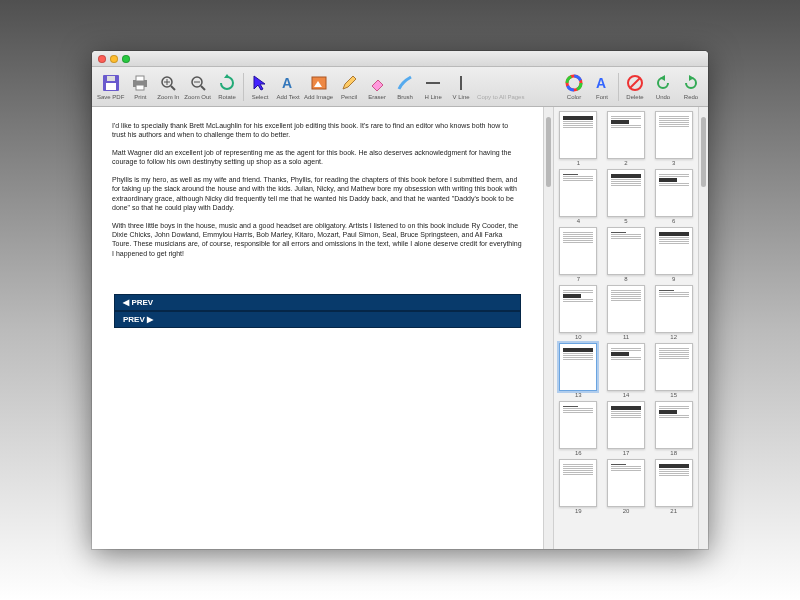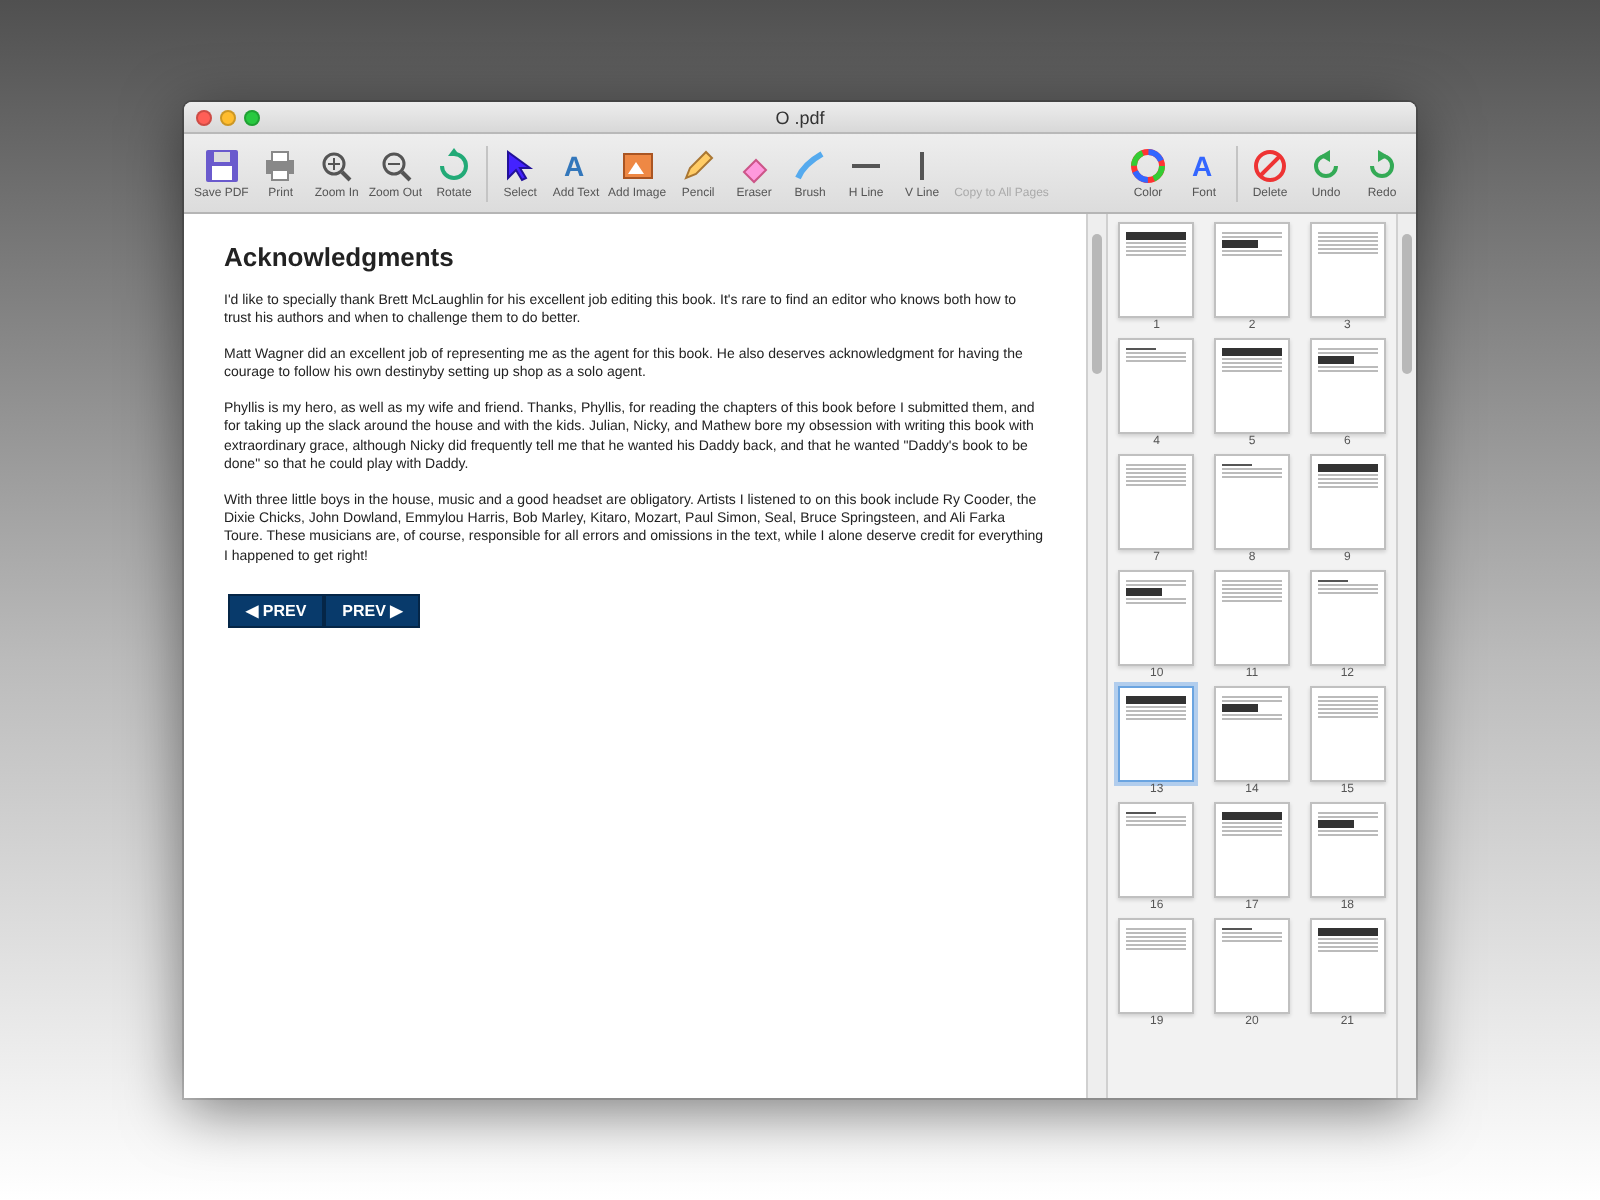--- a/index.html
+++ b/index.html
@@ -53,21 +53,21 @@
     font-size:7px; color:#222; overflow:auto; position:relative;
   }
   .page h1{ font-size:13px; font-weight:bold; margin-bottom:10px; }
   .page p{ margin-bottom:8px; line-height:1.35; }
   .navbtn{
     display:inline-block; background:#083a6b; color:#fff;
     font-size:8px; font-weight:bold; padding:3px 8px;
     border:1px solid #052647;
     cursor:pointer;
   }
-  .navrow{ display:flex; margin-top:14px; padding:0 2px; }
+  .navrow{ display:flex; justify-content:space-between; margin-top:36px; padding:0 2px;flex-direction:column; }
   .sidebar{
     width:145px; background:#f2f2f2; border-left:1px solid #d0d0d0;
     overflow:auto; padding:4px 2px;
   }
   .thumbs{ display:grid; grid-template-columns:repeat(3,1fr); gap:3px; }
   .thumb{ display:flex; flex-direction:column; align-items:center; cursor:pointer;}
   .thumb .pg{
     width:38px; height:48px; background:#fff; border:1px solid #c0c0c0;
     box-shadow:0 1px 2px rgba(0,0,0,.15);
     padding:3px; overflow:hidden;
@@ -83,21 +83,20 @@
 </head>
 <body>
 
 <div class="window">
   <div class="titlebar">
     <div class="traffic">
       <div class="dot red"></div>
       <div class="dot yellow"></div>
       <div class="dot green"></div>
     </div>
-    <div class="title">O .pdf</div>
   </div>
 
   <div class="toolbar">
     <div class="tbtn">
       <div class="ic">
           <svg width="18" height="18">
             <rect x="1" y="1" width="16" height="16" fill="#6a5acd" rx="1"></rect>
             <rect x="4" y="9" width="10" height="7" fill="#fff"></rect>
             <rect x="5" y="2" width="8" height="5" fill="#ddd"></rect>
           </svg>
@@ -258,21 +257,20 @@
             <path d="M4 9 A5 5 0 1 0 9 4" fill="none" stroke="#3a5" stroke-width="2"></path>
             <polygon points="12,4 7,1 7,7" fill="#3a5"></polygon>
           </svg>
         </div>
       <div class="lbl">Redo</div>
     </div>
   </div>
 
   <div class="content">
     <div class="page">
-      <h1>Acknowledgments</h1>
       <p>I'd like to specially thank Brett McLaughlin for his excellent job editing this book. It's rare to find an editor who knows both how to trust his authors and when to challenge them to do better.</p>
       <p>Matt Wagner did an excellent job of representing me as the agent for this book. He also deserves acknowledgment for having the courage to follow his own destinyby setting up shop as a solo agent.</p>
       <p>Phyllis is my hero, as well as my wife and friend. Thanks, Phyllis, for reading the chapters of this book before I submitted them, and for taking up the slack around the house and with the kids. Julian, Nicky, and Mathew bore my obsession with writing this book with extraordinary grace, although Nicky did frequently tell me that he wanted his Daddy back, and that he wanted "Daddy's book to be done" so that he could play with Daddy.</p>
       <p>With three little boys in the house, music and a good headset are obligatory. Artists I listened to on this book include Ry Cooder, the Dixie Chicks, John Dowland, Emmylou Harris, Bob Marley, Kitaro, Mozart, Paul Simon, Seal, Bruce Springsteen, and Ali Farka Toure. These musicians are, of course, responsible for all errors and omissions in the text, while I alone deserve credit for everything I happened to get right!</p>
       <div class="navrow">
         <span class="navbtn">◀ PREV</span>
         <span class="navbtn">PREV ▶</span>
       </div>
     </div>
     <div class="scrollbar"></div>

